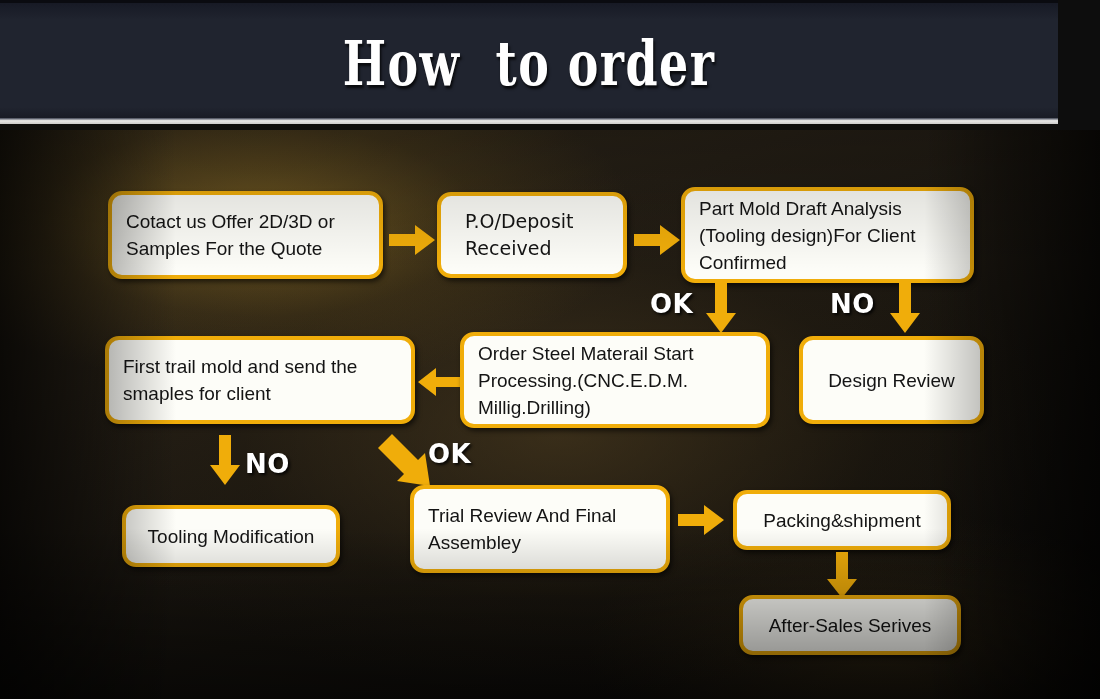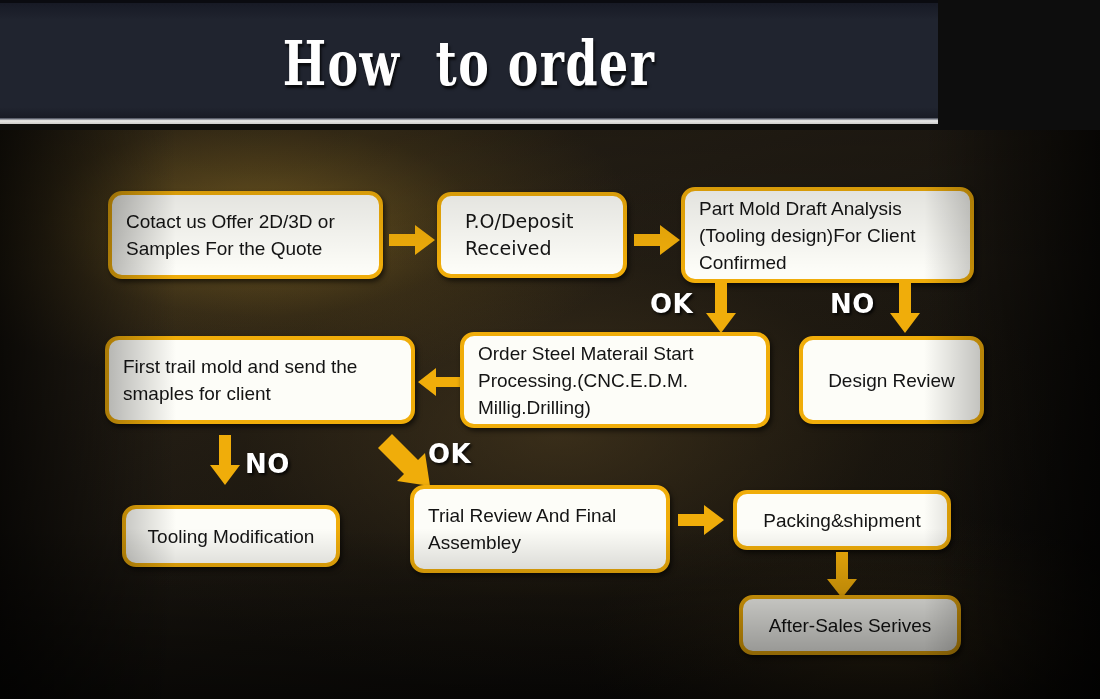--- a/index.html
+++ b/index.html
@@ -13,21 +13,21 @@
     height: 699px;
     overflow: hidden;
     font-family: "Liberation Sans", sans-serif;
     background: #0d0d0d;
   }
 
   
   .header {
     position: absolute;
     left: 0; top: 0;
-    width: 938px;
+    width: 1058px;
     height: 124px;
     background: linear-gradient(180deg, #171a25 0%, #20242f 14%, #20242f 86%, #15171f 100%);
     box-sizing: border-box;
     border-top: 3px solid #0a0b10;
   }
   .header::after {
     content: "";
     position: absolute;
     left: 0; bottom: 0;
     width: 100%;

